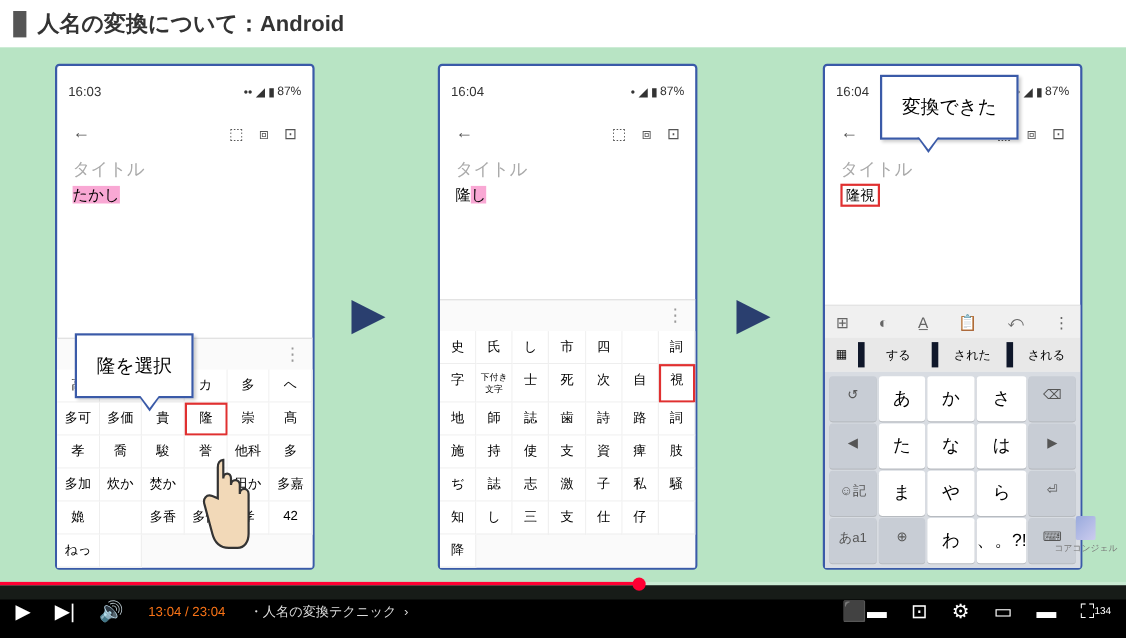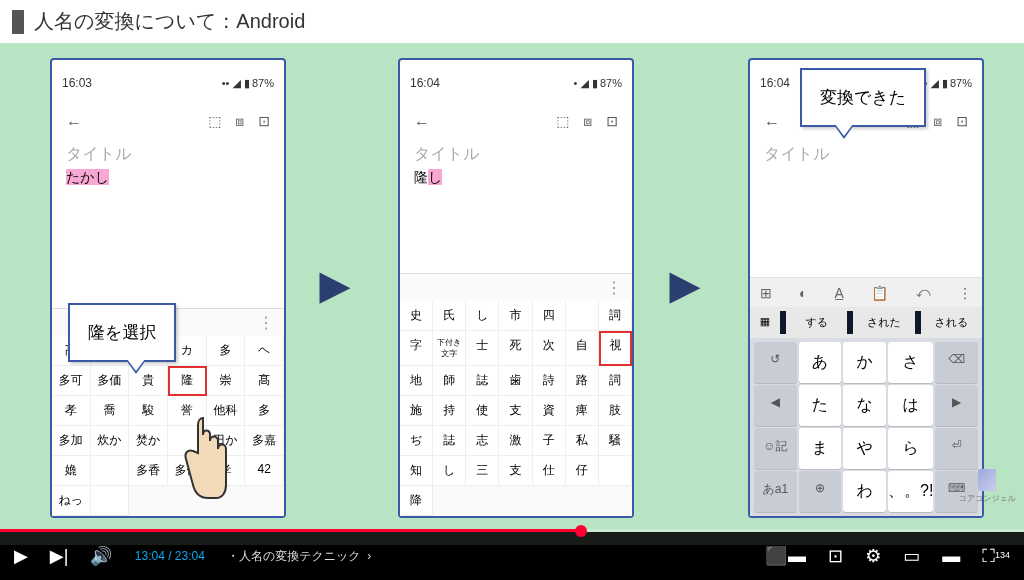--- a/index.html
+++ b/index.html
@@ -1,20 +1,20 @@
 <!DOCTYPE html>
 <html><head>
 <meta charset="utf-8">
 <style>
 *{box-sizing:border-box;margin:0;padding:0}
 body{font-family:"Hiragino Kaku Gothic ProN","Meiryo",sans-serif;background:#000;width:1024px;height:580px;overflow:hidden;position:relative}
 .slide{position:absolute;top:0;left:0;width:1024px;height:545px;background:#b8e4c4}
 .title-bar{background:#fff;padding:8px 12px;display:flex;align-items:center}
 .title-block{width:12px;height:24px;background:#555;margin-right:10px}
-.title-text{font-size:20px;font-weight:400;color:#333}
+.title-text{font-size:20px;font-weight:700;color:#333}
 .content{position:relative;height:calc(100% - 44px);padding:20px 30px}
 .phone{position:absolute;width:236px;height:460px;background:#fff;border:2px solid #3a5aa8;border-radius:4px}
 .phone1{left:50px;top:15px}
 .phone2{left:398px;top:15px}
 .phone3{left:748px;top:15px}
 .status-bar{display:flex;justify-content:space-between;align-items:center;padding:16px 10px;font-size:12px;color:#333}
 .status-right{display:flex;align-items:center;gap:2px;font-size:11px}
 .app-bar{display:flex;justify-content:space-between;align-items:center;padding:6px 14px;color:#555}
 .app-bar-icons{display:flex;gap:14px;color:#555;font-size:14px}
 .app-title{color:#aaa;font-size:16px;padding:8px 14px 2px}
@@ -52,21 +52,21 @@
 .finger{position:absolute;left:178px;top:370px;width:50px;height:90px;pointer-events:none}
 .watermark{position:absolute;right:8px;bottom:40px;font-size:8px;color:#777}
 .wm-icon{width:18px;height:22px;background:linear-gradient(135deg,#9ad,#cce);margin:0 auto 2px;border-radius:2px}
 
 .player{position:absolute;bottom:0;left:0;width:1024px;height:48px;background:rgba(0,0,0,.88)}
 .progress{position:absolute;top:-3px;left:0;width:100%;height:3px;background:rgba(255,255,255,.25)}
 .progress-fill{height:100%;background:#ff0033;width:56.7%;position:relative}
 .progress-dot{position:absolute;right:-6px;top:-4px;width:12px;height:12px;background:#ff0033;border-radius:50%}
 .controls{display:flex;align-items:center;height:100%;padding:0 14px;color:#fff;gap:22px}
 .ctrl-ico{font-size:18px;cursor:pointer;display:inline-flex;align-items:center}
-.time-txt{font-size:12px;color:#0ea5e9}
+.time-txt{font-size:12px;color:#f97316}
 .chapter-txt{font-size:12px;color:#ddd}
 .spacer{flex:1}
 </style>
 </head>
 <body>
 
 <div class="slide">
   <div class="title-bar">
     <div class="title-block"></div>
     <div class="title-text">人名の変換について：Android</div>
@@ -204,20 +204,21 @@
       </div>
       <div class="app-bar">
         <span>←</span>
         <div class="app-bar-icons">
           <span>⬚</span>
           <span>⧈</span>
           <span>⊡</span>
         </div>
       </div>
       <div class="app-title">タイトル</div>
+      <div class="app-text"><span class="red-box-inline">隆視</span></div>
       <div class="conv-area">
         <div class="toolbar-row">
           <span>⊞</span>
           <span>◐</span>
           <span>A̲</span>
           <span>📋</span>
           <span>⤺</span>
           <span>⋮</span>
         </div>
         <div class="sugg-row">

